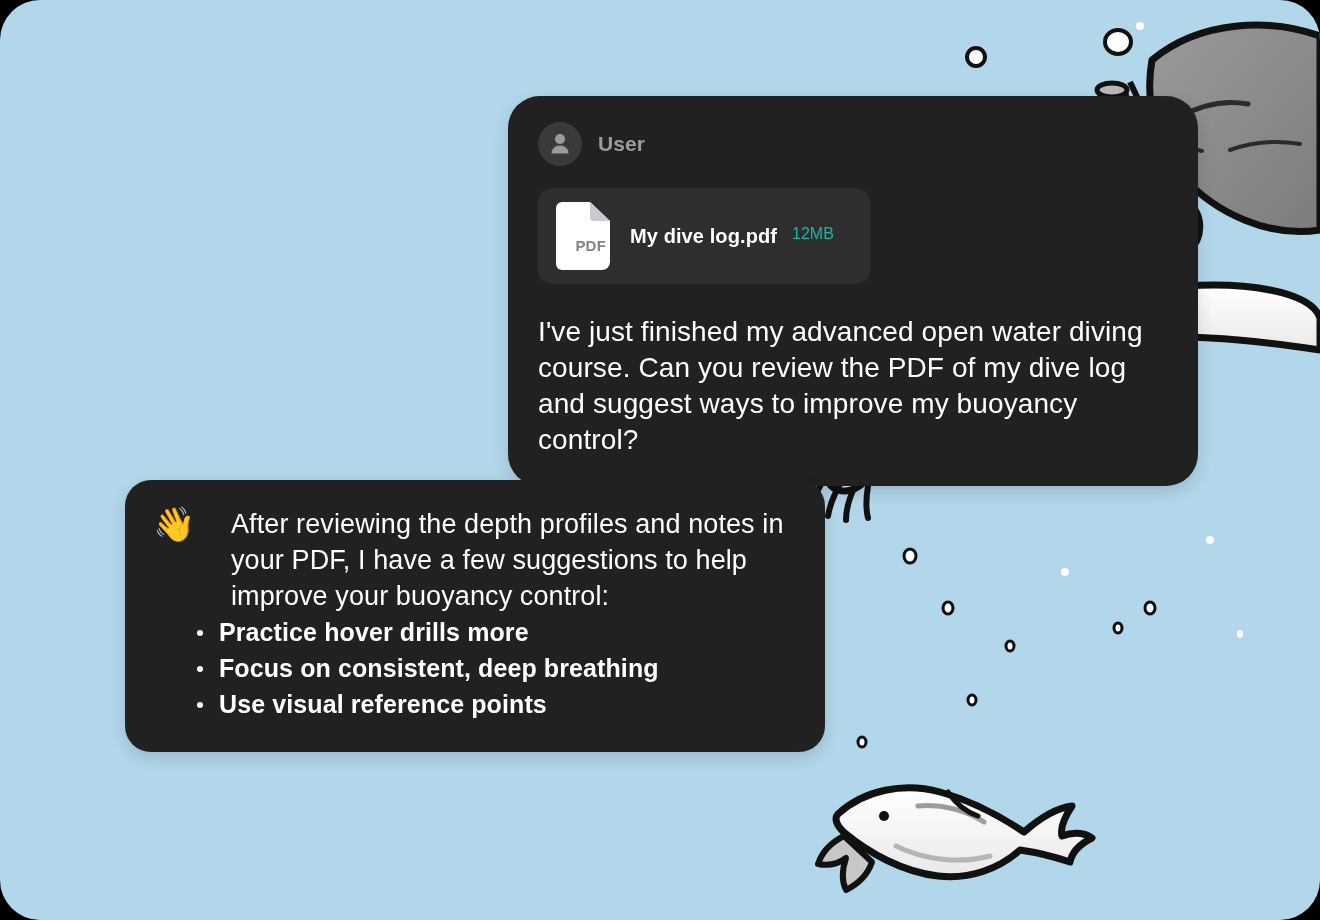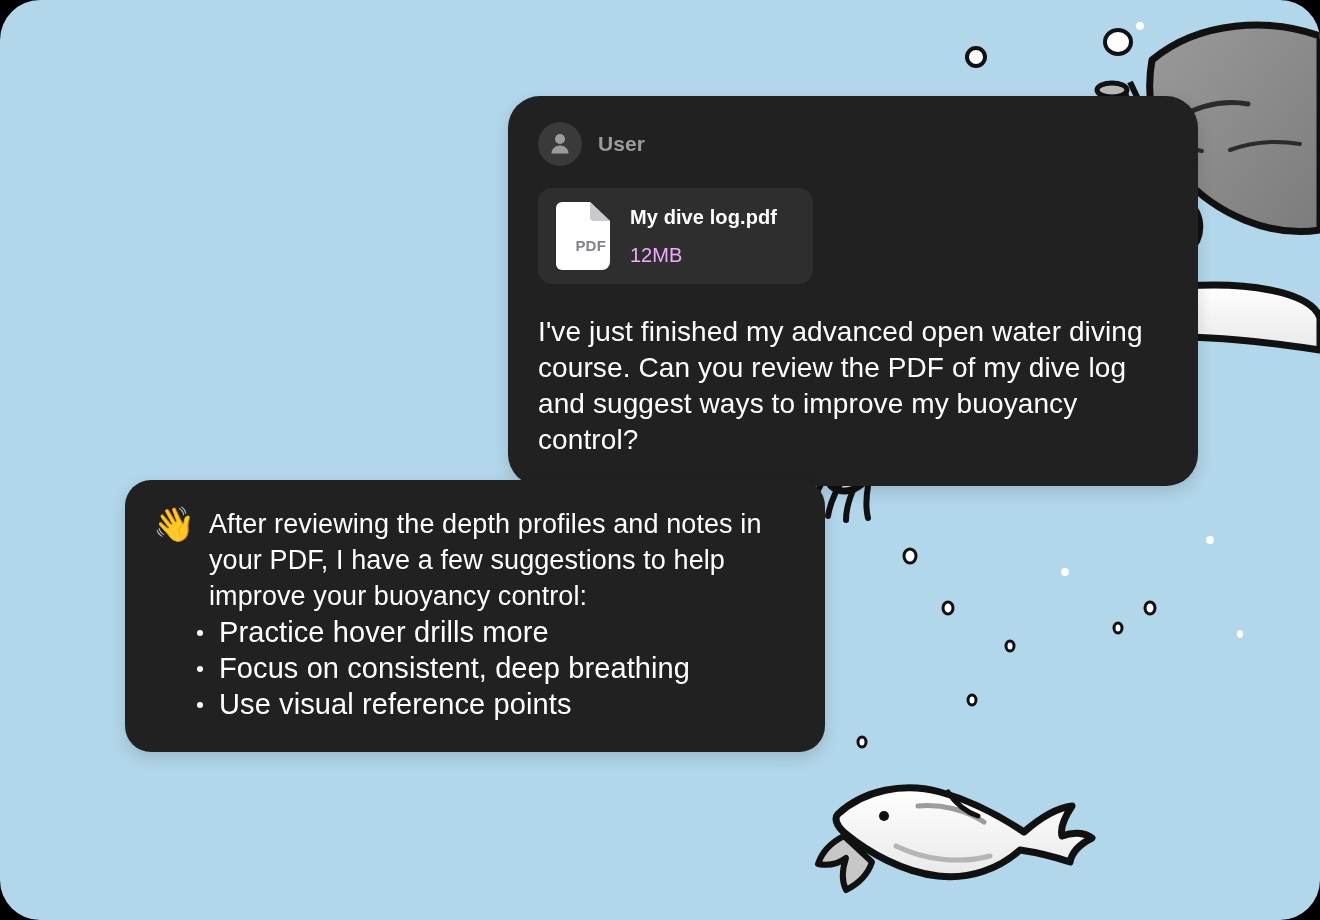--- a/index.html
+++ b/index.html
@@ -85,30 +85,30 @@
     position: absolute;
     left: 0;
     right: 4px;
     bottom: 16px;
     text-align: right;
     font-size: 15px;
     font-weight: bold;
     color: #83838c;
     letter-spacing: .2px;
   }
-  .file-meta { display: flex; flex-direction: column; gap: 15px; }
+  .file-meta { display: flex; flex-direction: row; gap: 15px; }
   .file-name {
     color: #ffffff;
     font-size: 20px;
     font-weight: bold;
     letter-spacing: .1px;
   }
   .file-size {
-    color: #f0abfc;
-    font-size: 20px;
+    color: #14b8a6;
+    font-size: 16px;
   }
   .user-text {
     color: #ffffff;
     font-size: 28px;
     line-height: 36px;
     letter-spacing: .1px;
   }
   
   #assistant-message {
     position: absolute;
@@ -130,32 +130,34 @@
     font-size: 34px;
     line-height: 36px;
     flex: 0 0 auto;
     width: 48px;
   }
   .assistant-text {
     color: #ffffff;
     font-size: 27px;
     line-height: 36px;
     letter-spacing: .1px;
+    margin-left: 22px;
   }
   .assistant-list {
     margin: 0;
     padding: 0 0 0 66px;
     list-style: none;
   }
   .assistant-list li {
     position: relative;
     color: #ffffff;
-    font-size: 29px;
+    font-size: 25px;
     line-height: 36px;
     letter-spacing: .1px;
+    font-weight: bold;
   }
   .assistant-list li::before {
     content: "";
     position: absolute;
     left: -22px;
     top: 16px;
     width: 6px;
     height: 6px;
     border-radius: 50%;
     background: #ffffff;

